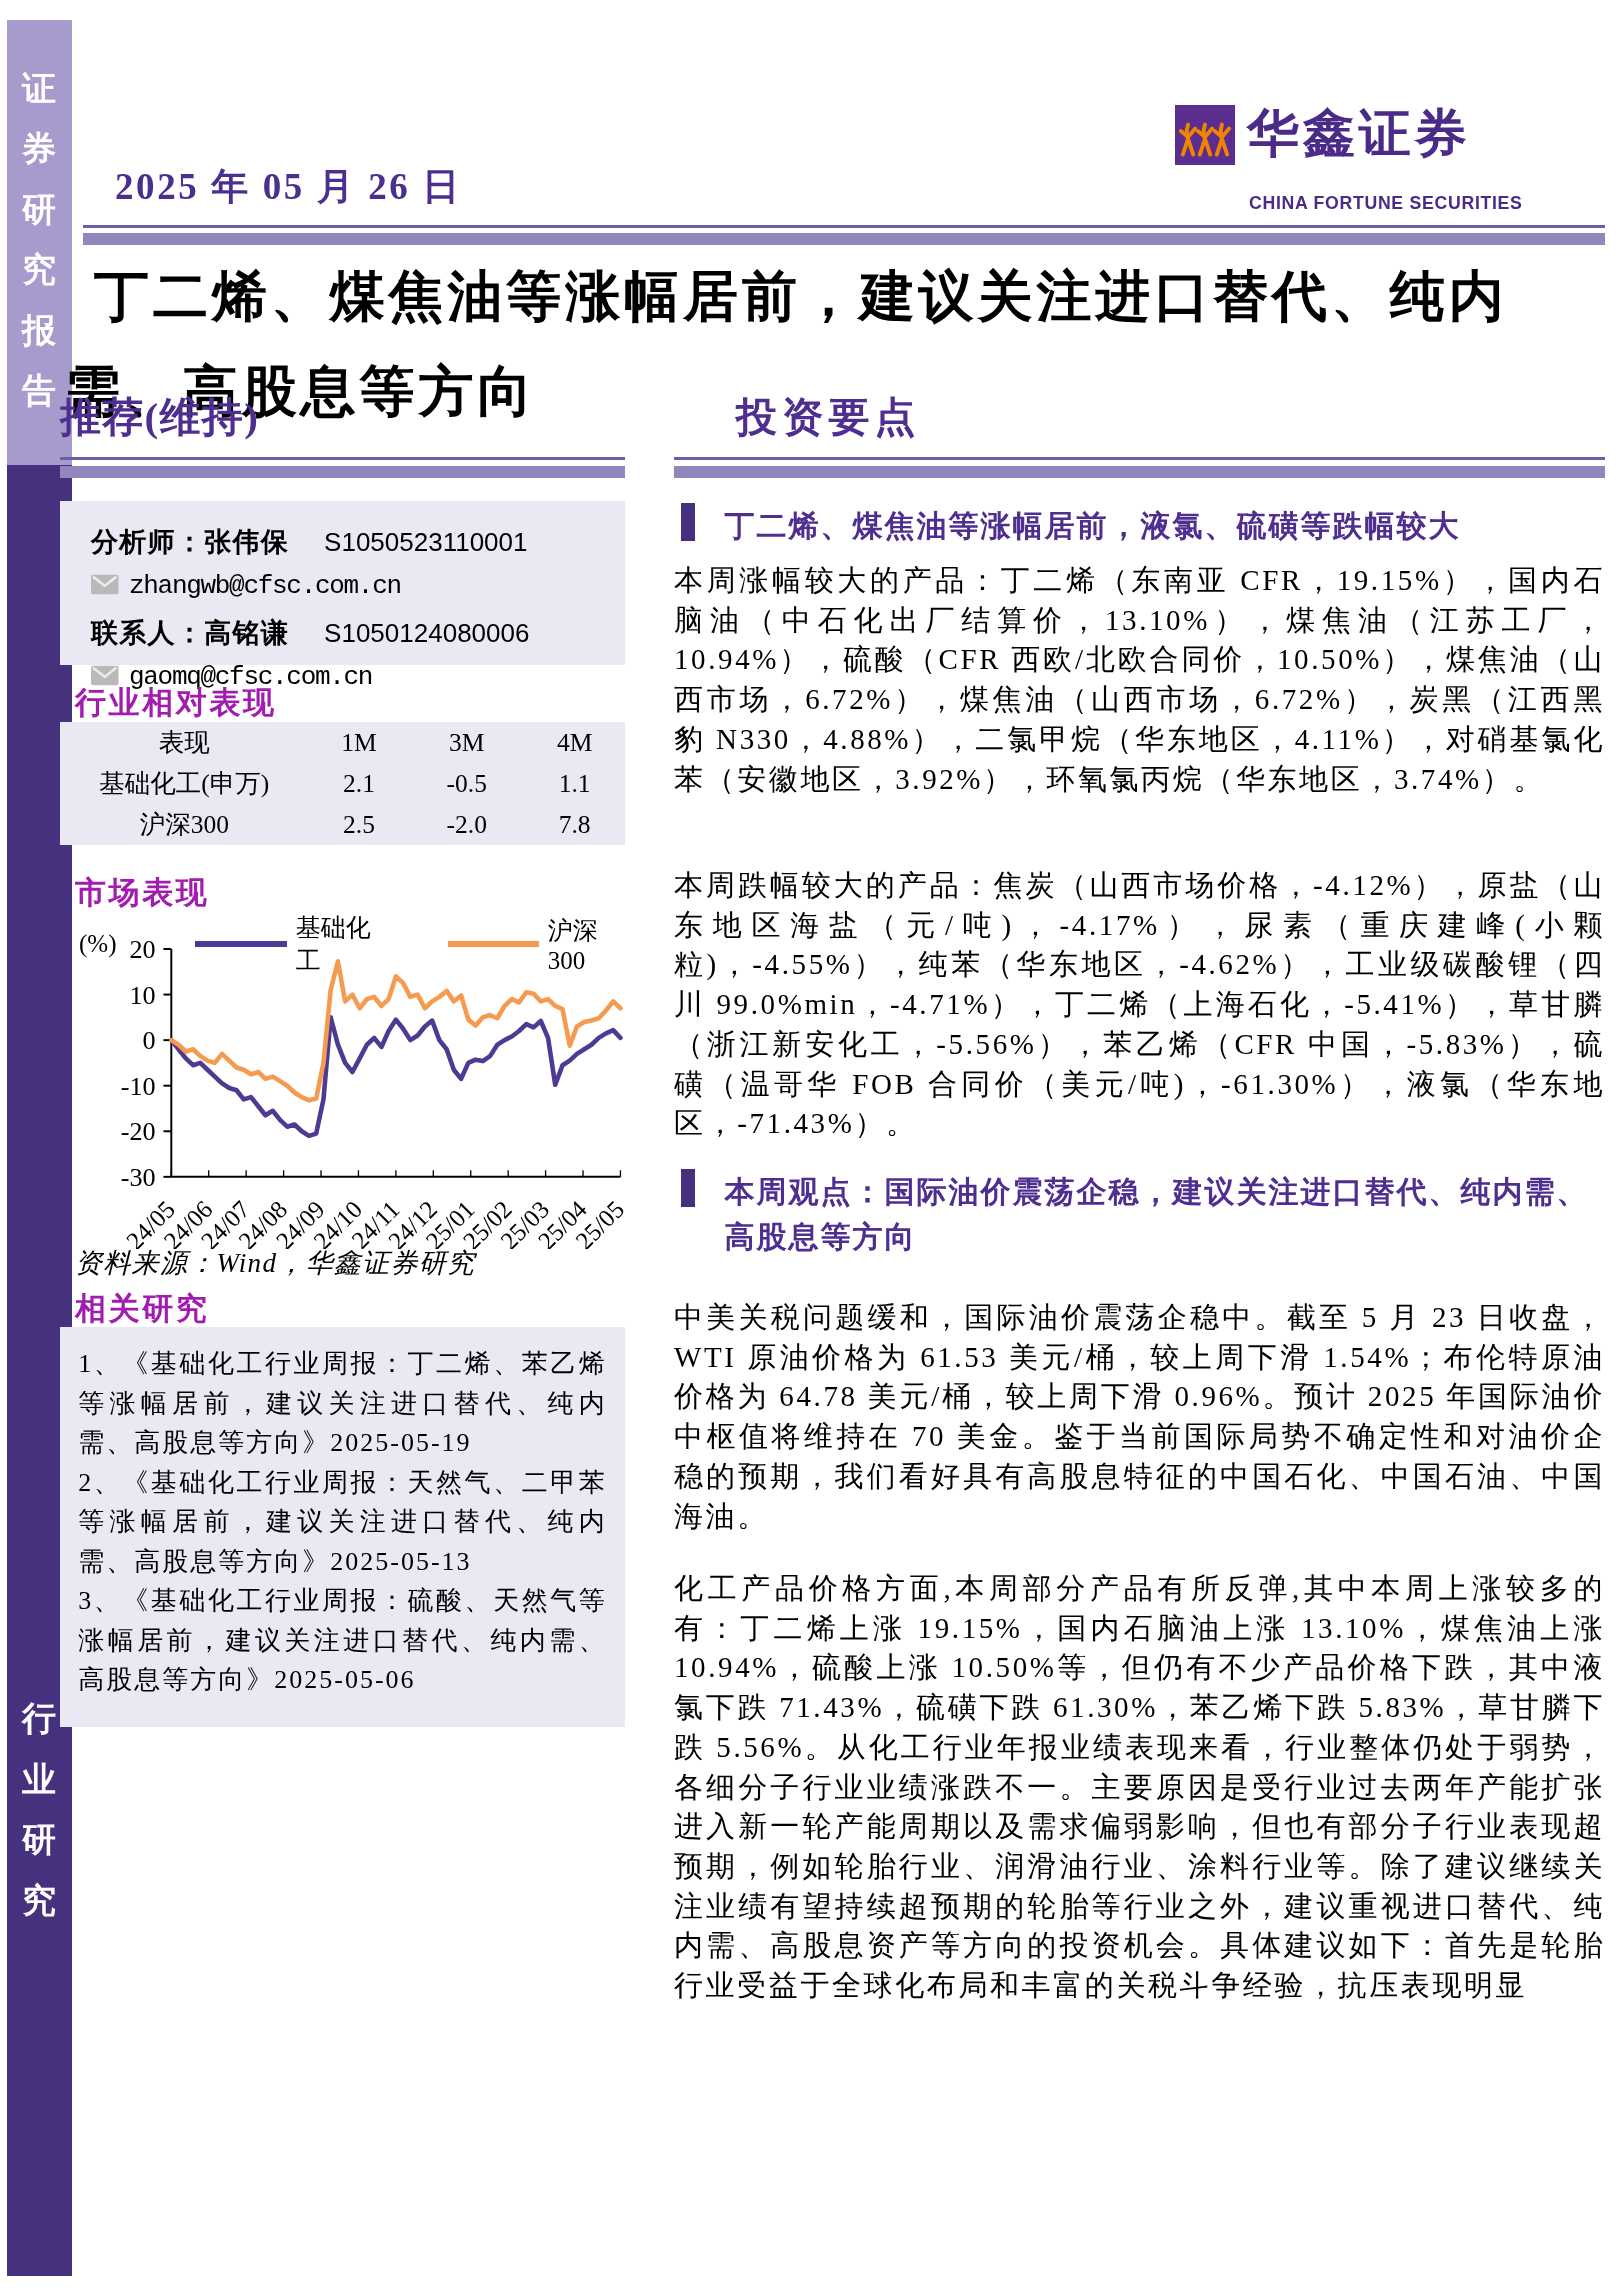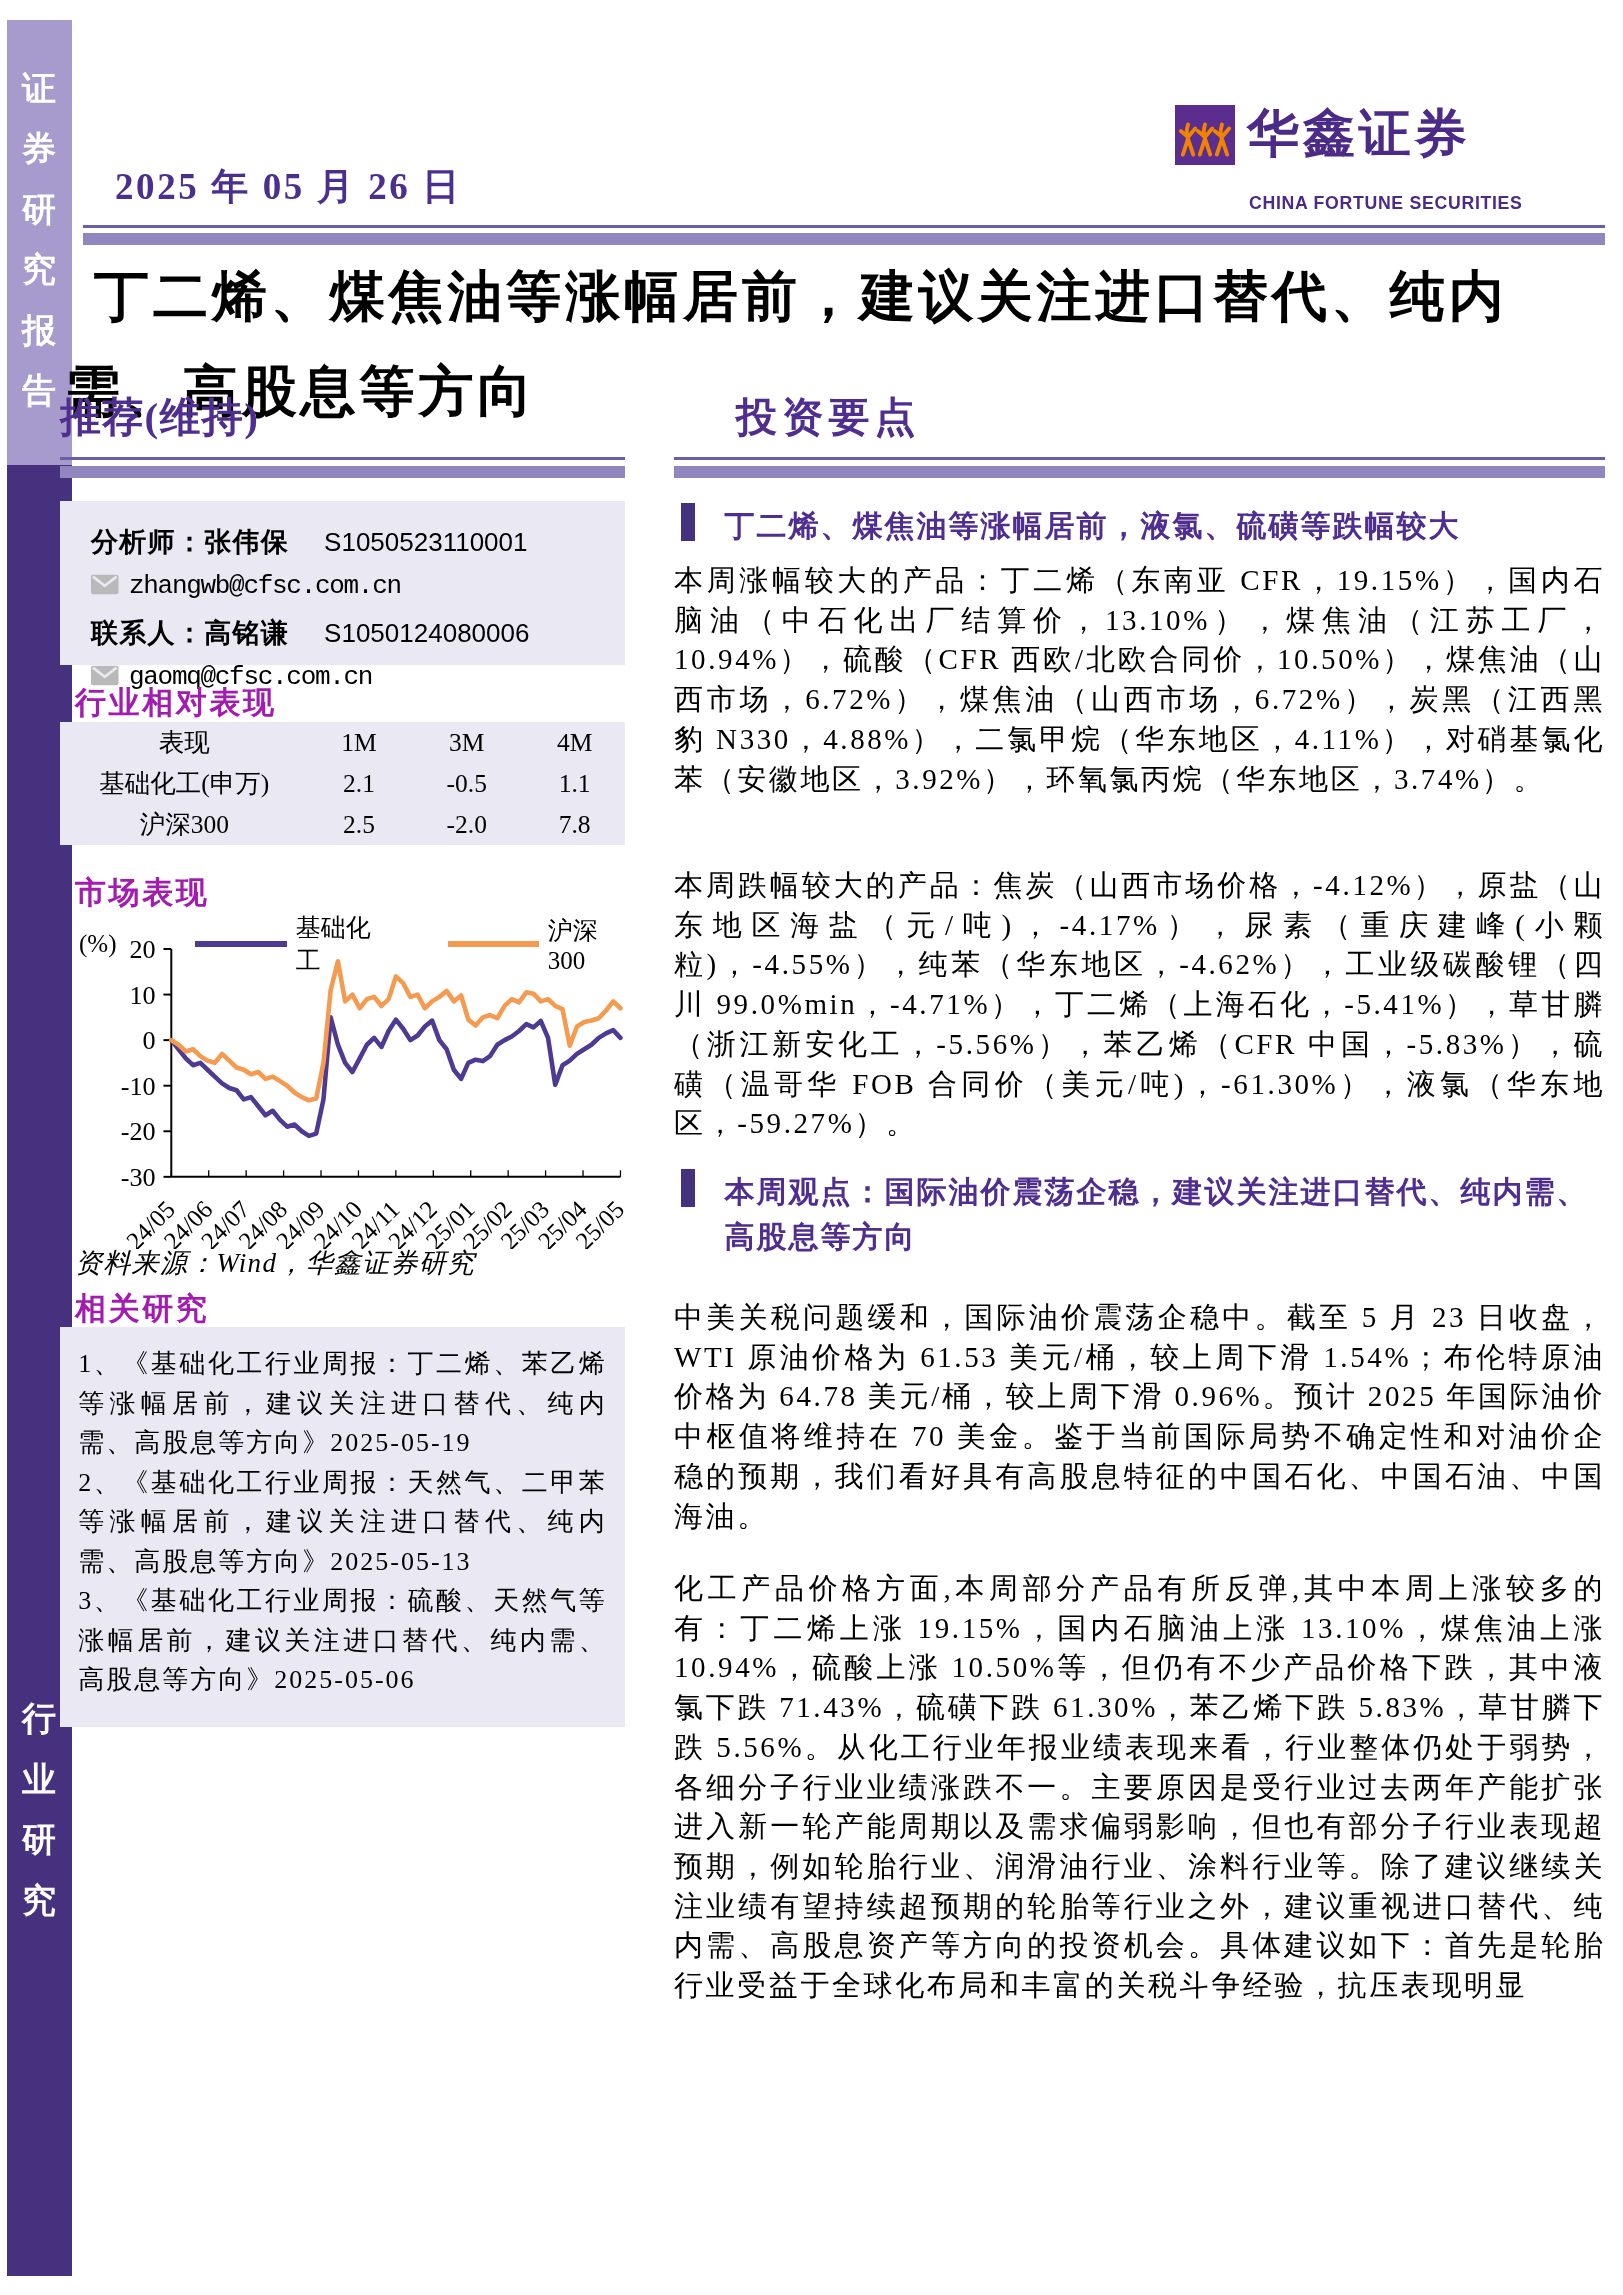--- a/index.html
+++ b/index.html
@@ -225,21 +225,21 @@
       <div class="rel-item">1、《基础化工行业周报：丁二烯、苯乙烯等涨幅居前，建议关注进口替代、纯内需、高股息等方向》2025-05-19</div>
       <div class="rel-item">2、《基础化工行业周报：天然气、二甲苯等涨幅居前，建议关注进口替代、纯内需、高股息等方向》2025-05-13</div>
       <div class="rel-item">3、《基础化工行业周报：硫酸、天然气等涨幅居前，建议关注进口替代、纯内需、高股息等方向》2025-05-06</div>
     </div>
 
   <div class="sec-head" style="left:681px;top:503px;width:925px;">
     <div class="sec-bar sec-bar1"></div>
     <div class="sec-h-text">丁二烯、煤焦油等涨幅居前，液氯、硫磺等跌幅较大</div>
   </div>
   <div class="para" style="top:561px;">本周涨幅较大的产品：丁二烯（东南亚 CFR，19.15%），国内石脑油（中石化出厂结算价，13.10%），煤焦油（江苏工厂，10.94%），硫酸（CFR 西欧/北欧合同价，10.50%），煤焦油（山西市场，6.72%），煤焦油（山西市场，6.72%），炭黑（江西黑豹 N330，4.88%），二氯甲烷（华东地区，4.11%），对硝基氯化苯（安徽地区，3.92%），环氧氯丙烷（华东地区，3.74%）。</div>
-  <div class="para" style="top:866px;">本周跌幅较大的产品：焦炭（山西市场价格，-4.12%），原盐（山东地区海盐（元/吨)，-4.17%），尿素（重庆建峰(小颗粒)，-4.55%），纯苯（华东地区，-4.62%），工业级碳酸锂（四川 99.0%min，-4.71%），丁二烯（上海石化，-5.41%），草甘膦（浙江新安化工，-5.56%），苯乙烯（CFR 中国，-5.83%），硫磺（温哥华 FOB 合同价（美元/吨)，-61.30%），液氯（华东地区，-59.27%）。</div>
+  <div class="para" style="top:866px;">本周跌幅较大的产品：焦炭（山西市场价格，-4.12%），原盐（山东地区海盐（元/吨)，-4.17%），尿素（重庆建峰(小颗粒)，-4.55%），纯苯（华东地区，-4.62%），工业级碳酸锂（四川 99.0%min，-4.71%），丁二烯（上海石化，-5.41%），草甘膦（浙江新安化工，-5.56%），苯乙烯（CFR 中国，-5.83%），硫磺（温哥华 FOB 合同价（美元/吨)，-61.30%），液氯（华东地区，-71.43%）。</div>
 
   <div class="sec-head" style="left:681px;top:1169px;width:925px;">
     <div class="sec-bar sec-bar2"></div>
     <div class="sec-h-text">本周观点：国际油价震荡企稳，建议关注进口替代、纯内需、高股息等方向</div>
   </div>
   <div class="para" style="top:1298px;">中美关税问题缓和，国际油价震荡企稳中。截至 5 月 23 日收盘，WTI 原油价格为 61.53 美元/桶，较上周下滑 1.54%；布伦特原油价格为 64.78 美元/桶，较上周下滑 0.96%。预计 2025 年国际油价中枢值将维持在 70 美金。鉴于当前国际局势不确定性和对油价企稳的预期，我们看好具有高股息特征的中国石化、中国石油、中国海油。</div>
   <div class="para" style="top:1569px;">化工产品价格方面,本周部分产品有所反弹,其中本周上涨较多的有：丁二烯上涨 19.15%，国内石脑油上涨 13.10%，煤焦油上涨 10.94%，硫酸上涨 10.50%等，但仍有不少产品价格下跌，其中液氯下跌 71.43%，硫磺下跌 61.30%，苯乙烯下跌 5.83%，草甘膦下跌 5.56%。从化工行业年报业绩表现来看，行业整体仍处于弱势，各细分子行业业绩涨跌不一。主要原因是受行业过去两年产能扩张进入新一轮产能周期以及需求偏弱影响，但也有部分子行业表现超预期，例如轮胎行业、润滑油行业、涂料行业等。除了建议继续关注业绩有望持续超预期的轮胎等行业之外，建议重视进口替代、纯内需、高股息资产等方向的投资机会。具体建议如下：首先是轮胎行业受益于全球化布局和丰富的关税斗争经验，抗压表现明显</div>
 
 </div>
 

